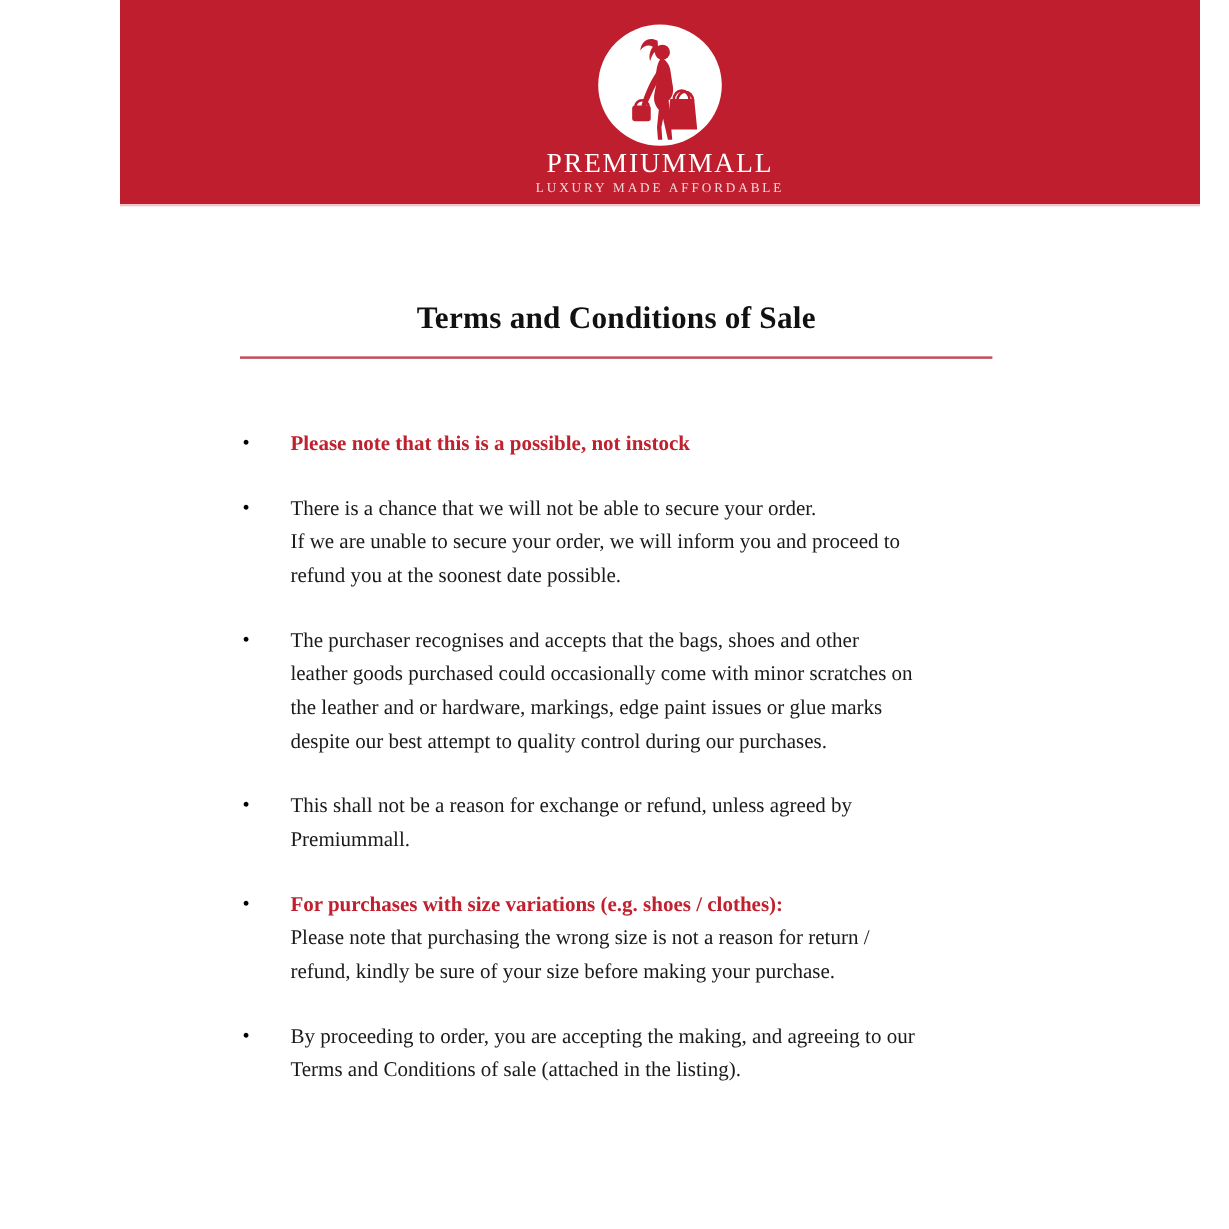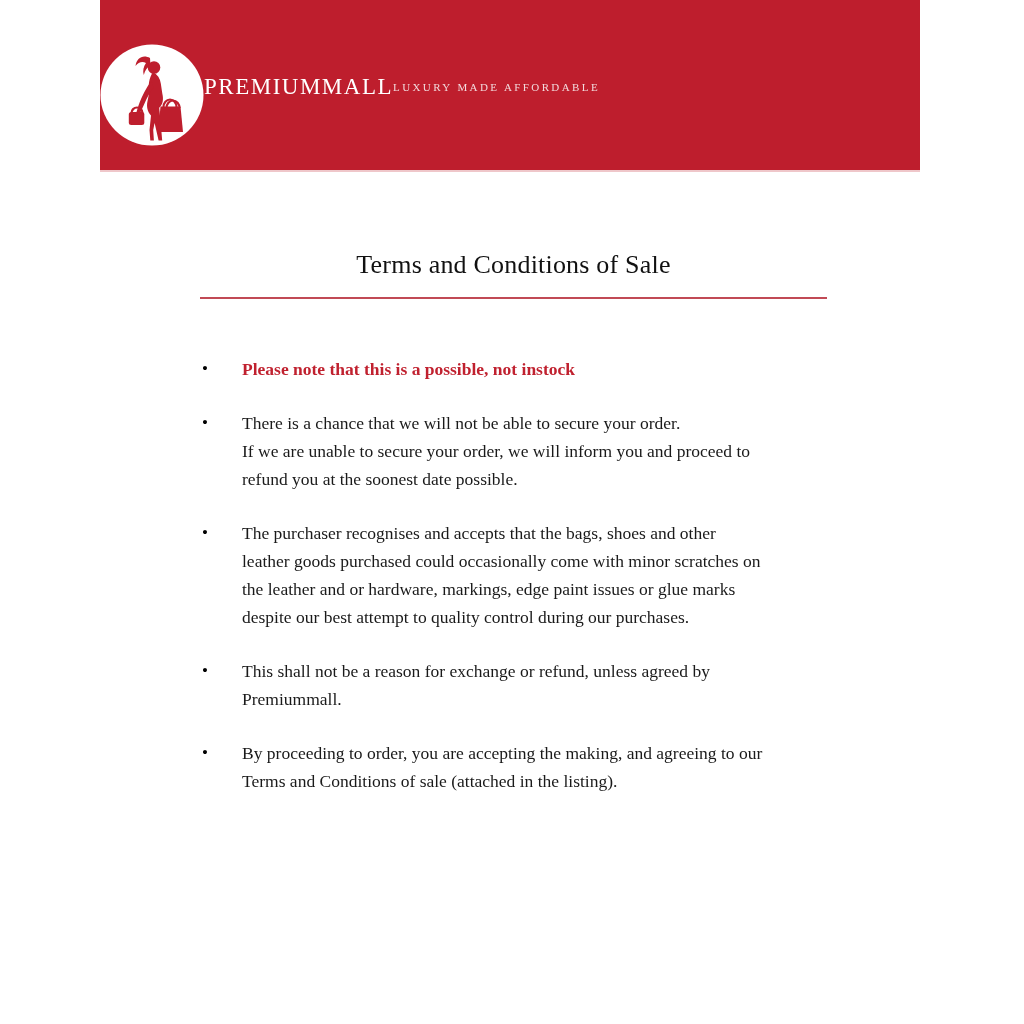--- a/index.html
+++ b/index.html
@@ -9,38 +9,38 @@
     --text-black:#1a1a1a;
   }
   *{margin:0;padding:0;box-sizing:border-box;}
   html,body{background:#ffffff;}
   body{
     width:1024px;height:1024px;position:relative;overflow:hidden;
     font-family:"Liberation Serif", serif;
   }
   
   .banner{
-    position:absolute;left:100px;top:0;width:820px;height:170px;
+    position:absolute;left:100px;top:0;width:900px;height:170px;
     background:var(--banner-red);
-    display:flex;flex-direction:row;align-items:center;
+    display:flex;flex-direction:column;align-items:center;
     box-shadow:0 2px 0 rgba(190,30,45,.25);
   }
   .logo-svg{display:block;margin-top:20px;color:var(--banner-red);}
   .brand{
     color:#ffffff;font-size:23px;letter-spacing:1.5px;font-weight:400;
     line-height:1;margin-top:2px;font-family:"Liberation Serif", serif;
   }
   .tagline{
     color:#f2d9dc;font-size:11px;letter-spacing:2.4px;line-height:1;
     margin-top:5px;font-family:"Liberation Serif", serif;
   }
   
   .doc{position:absolute;left:200px;top:250px;width:627px;}
   .doc-title{
-    font-size:26px;font-weight:normal;color:#111111;text-align:center;
+    font-size:26px;font-weight:bold;color:#111111;text-align:center;
     line-height:30px;letter-spacing:.2px;
   }
   .title-divider{
     height:2px;background:var(--divider-red);margin-top:17px;border:none;
   }
   ul.terms{list-style:none;margin-top:56px;}
   ul.terms li{
     position:relative;padding-left:42px;margin-bottom:26px;
     font-size:17.5px;line-height:28px;color:var(--text-black);
   }
@@ -110,17 +110,22 @@
       <span class="body-text">The purchaser recognises and accepts that the bags, shoes and other
 leather goods purchased could occasionally come with minor scratches on
 the leather and or hardware, markings, edge paint issues or glue marks
 despite our best attempt to quality control during our purchases.</span>
     </li>
     <li>
       <span class="body-text">This shall not be a reason for exchange or refund, unless agreed by
 Premiummall.</span>
     </li>
     <li>
+      <span class="lead">For purchases with size variations (e.g. shoes / clothes):</span>
+      <span class="body-text">Please note that purchasing the wrong size is not a reason for return /
+refund, kindly be sure of your size before making your purchase.</span>
+    </li>
+    <li>
       <span class="body-text">By proceeding to order, you are accepting the making, and agreeing to our
 Terms and Conditions of sale (attached in the listing).</span>
     </li>
   </ul>
 </main>
 
 </body></html>

